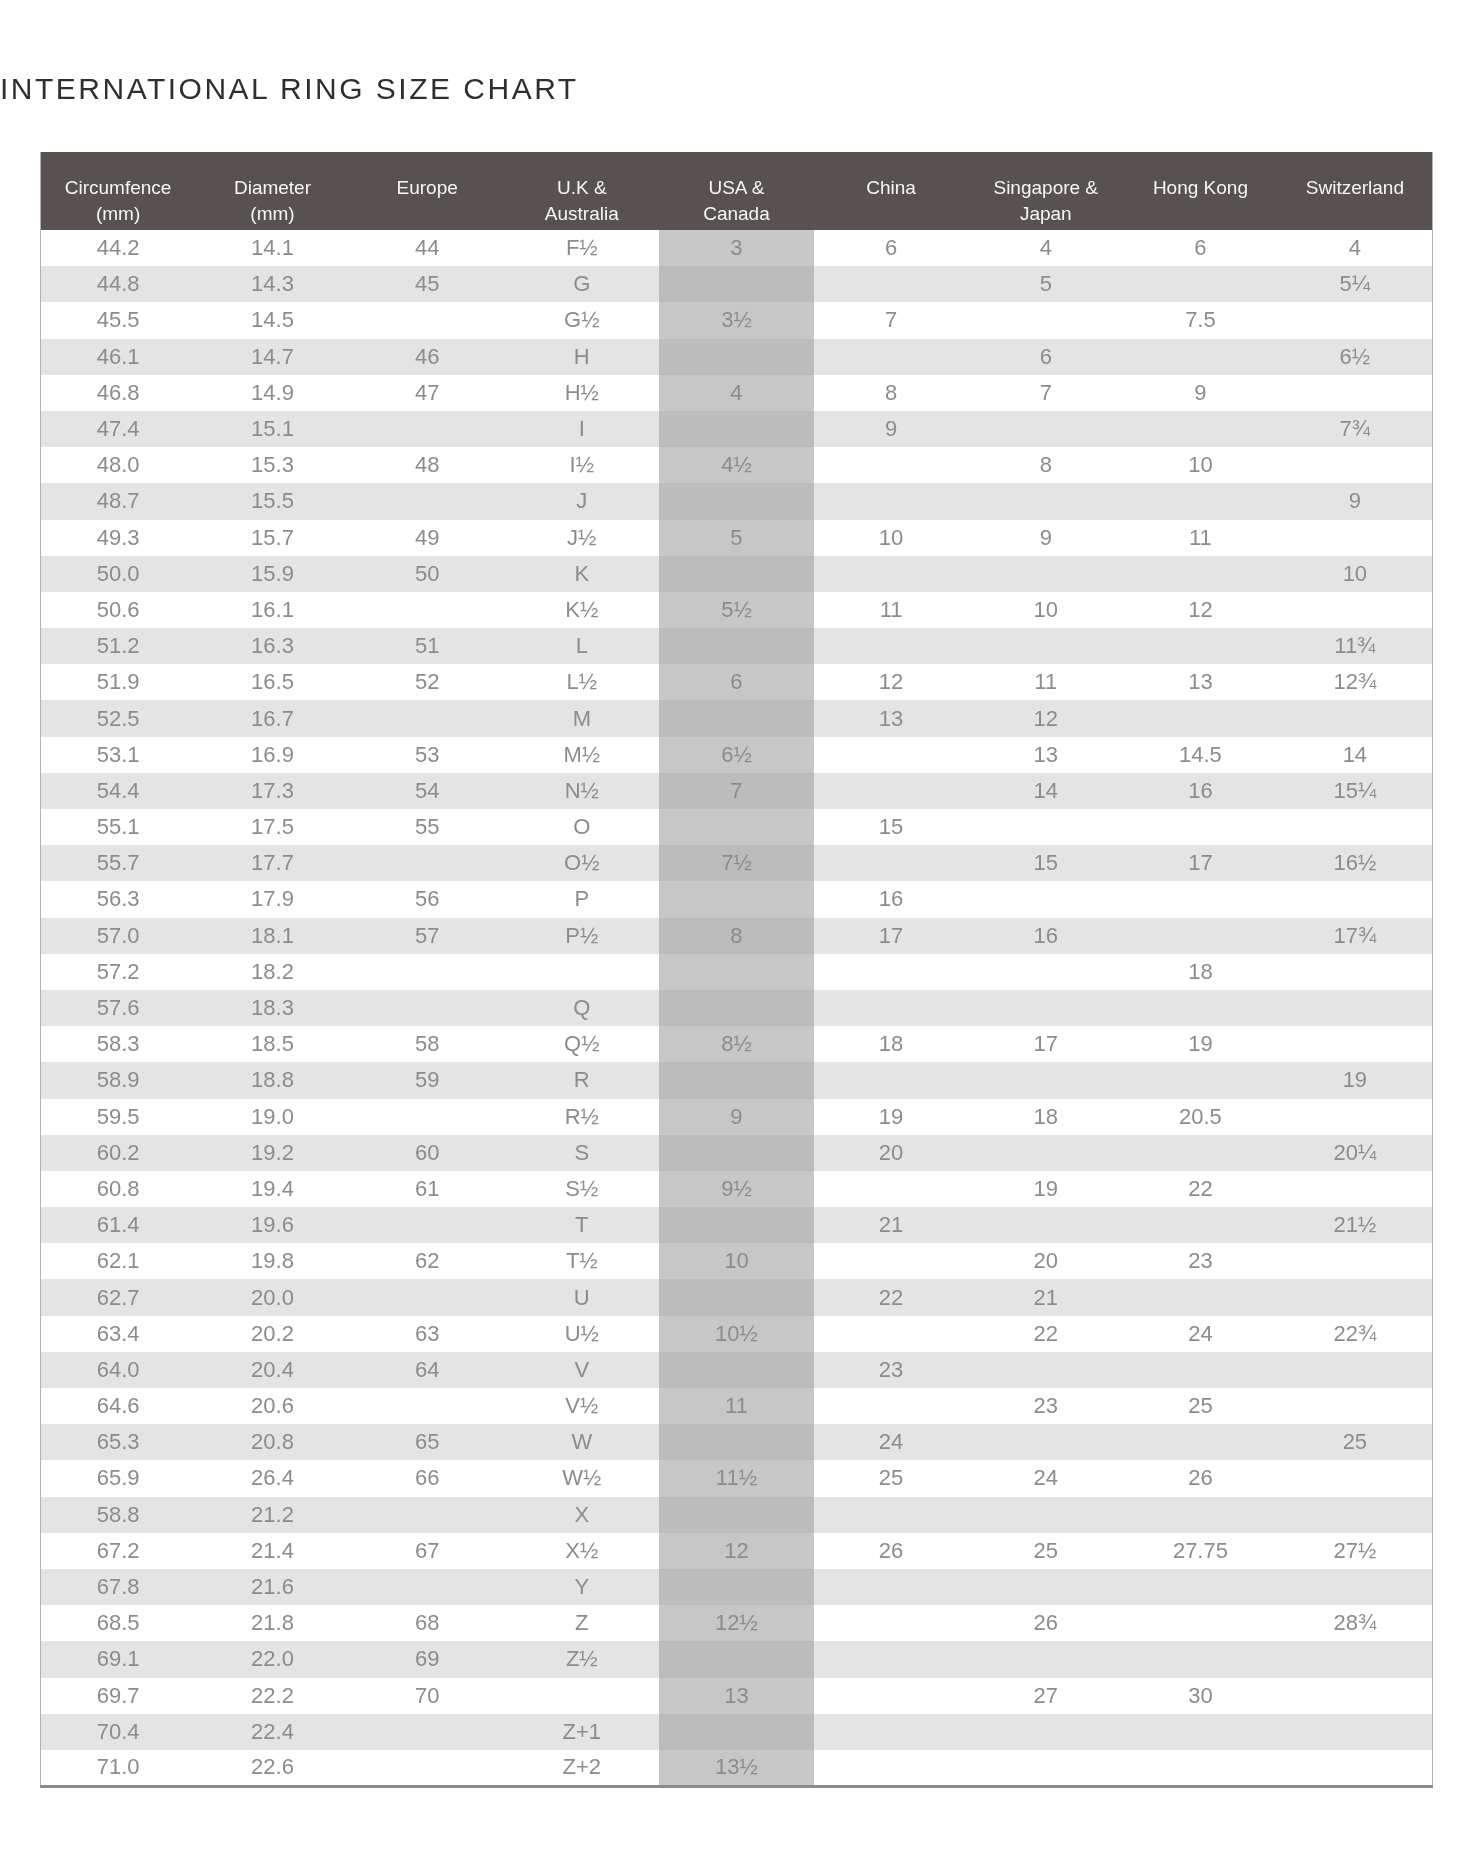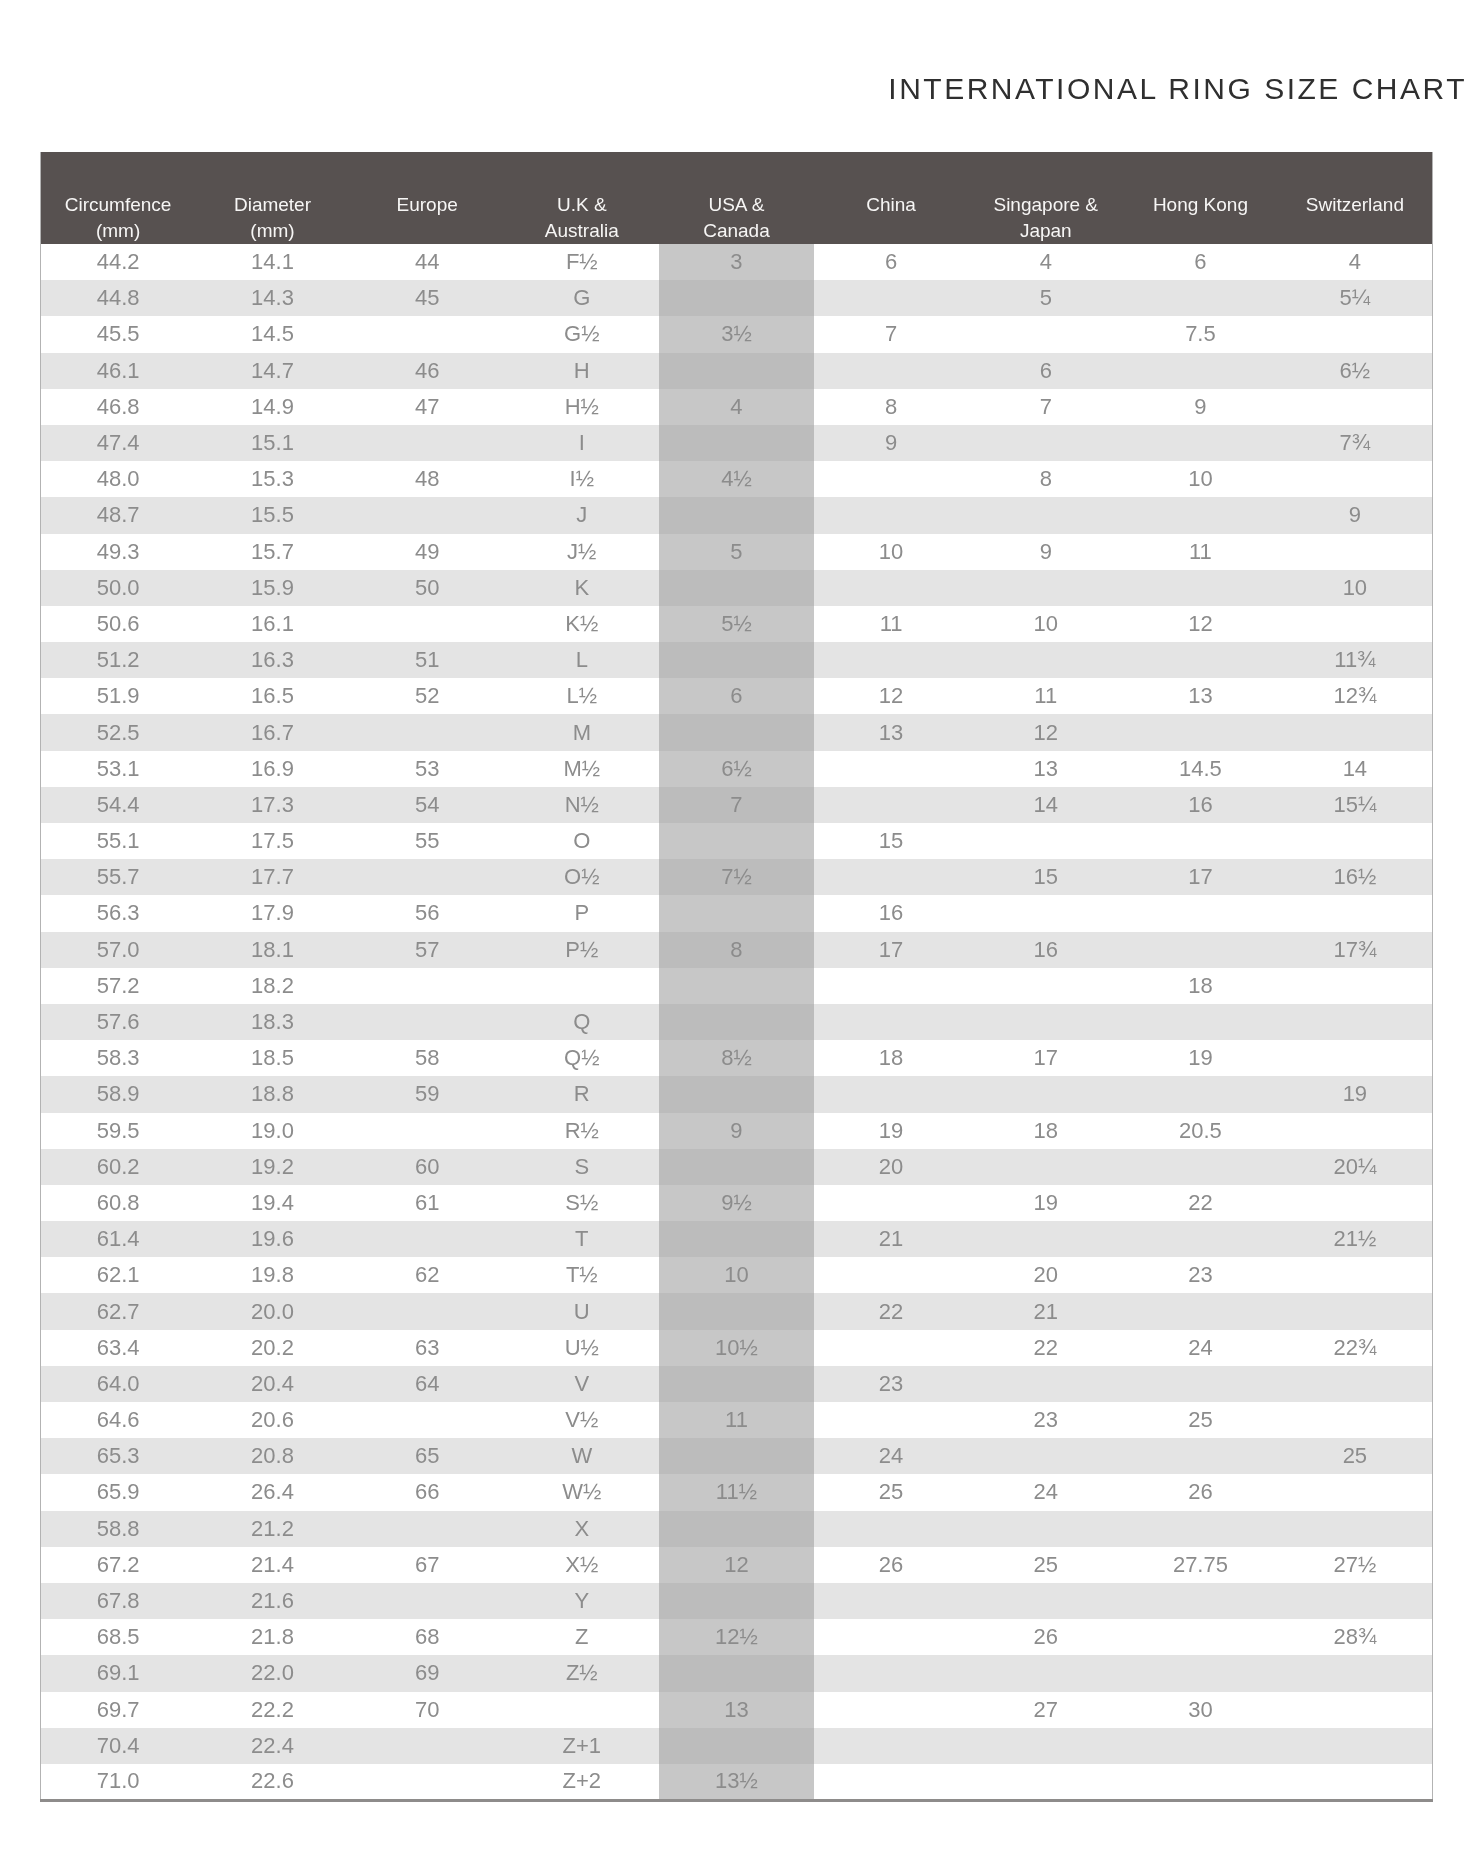--- a/index.html
+++ b/index.html
@@ -14,21 +14,21 @@
     background: #ffffff;
     font-family: "Liberation Sans", sans-serif;
     overflow: hidden;
   }
   .title {
     position: absolute;
     top: 72px;
     left: 0;
     width: 100%;
     margin: 0;
-    text-align: right;
+    text-align: left;
     font-size: 30px;
     font-weight: 400;
     letter-spacing: 2.5px;
     color: var(--title-text, #2f2f2f);
   }
   table.ring-table {
     position: absolute;
     left: 40px;
     top: 152px;
     width: 1393px;
@@ -40,21 +40,21 @@
   }
   thead th {
     background: var(--header-bg, #575150);
     color: var(--header-text, #f7f6f5);
     font-weight: 400;
     font-size: 19px;
     line-height: 26px;
     height: 78px;
     box-sizing: border-box;
     vertical-align: top;
-    padding: 40px 4px 0 4px;
+    padding: 23px 4px 0 4px;
     text-align: center;
     white-space: pre-line;
   }
   tbody td {
     height: 36.2px;
     box-sizing: border-box;
     padding: 0 4px;
     text-align: center;
     vertical-align: middle;
     font-size: 22px;

